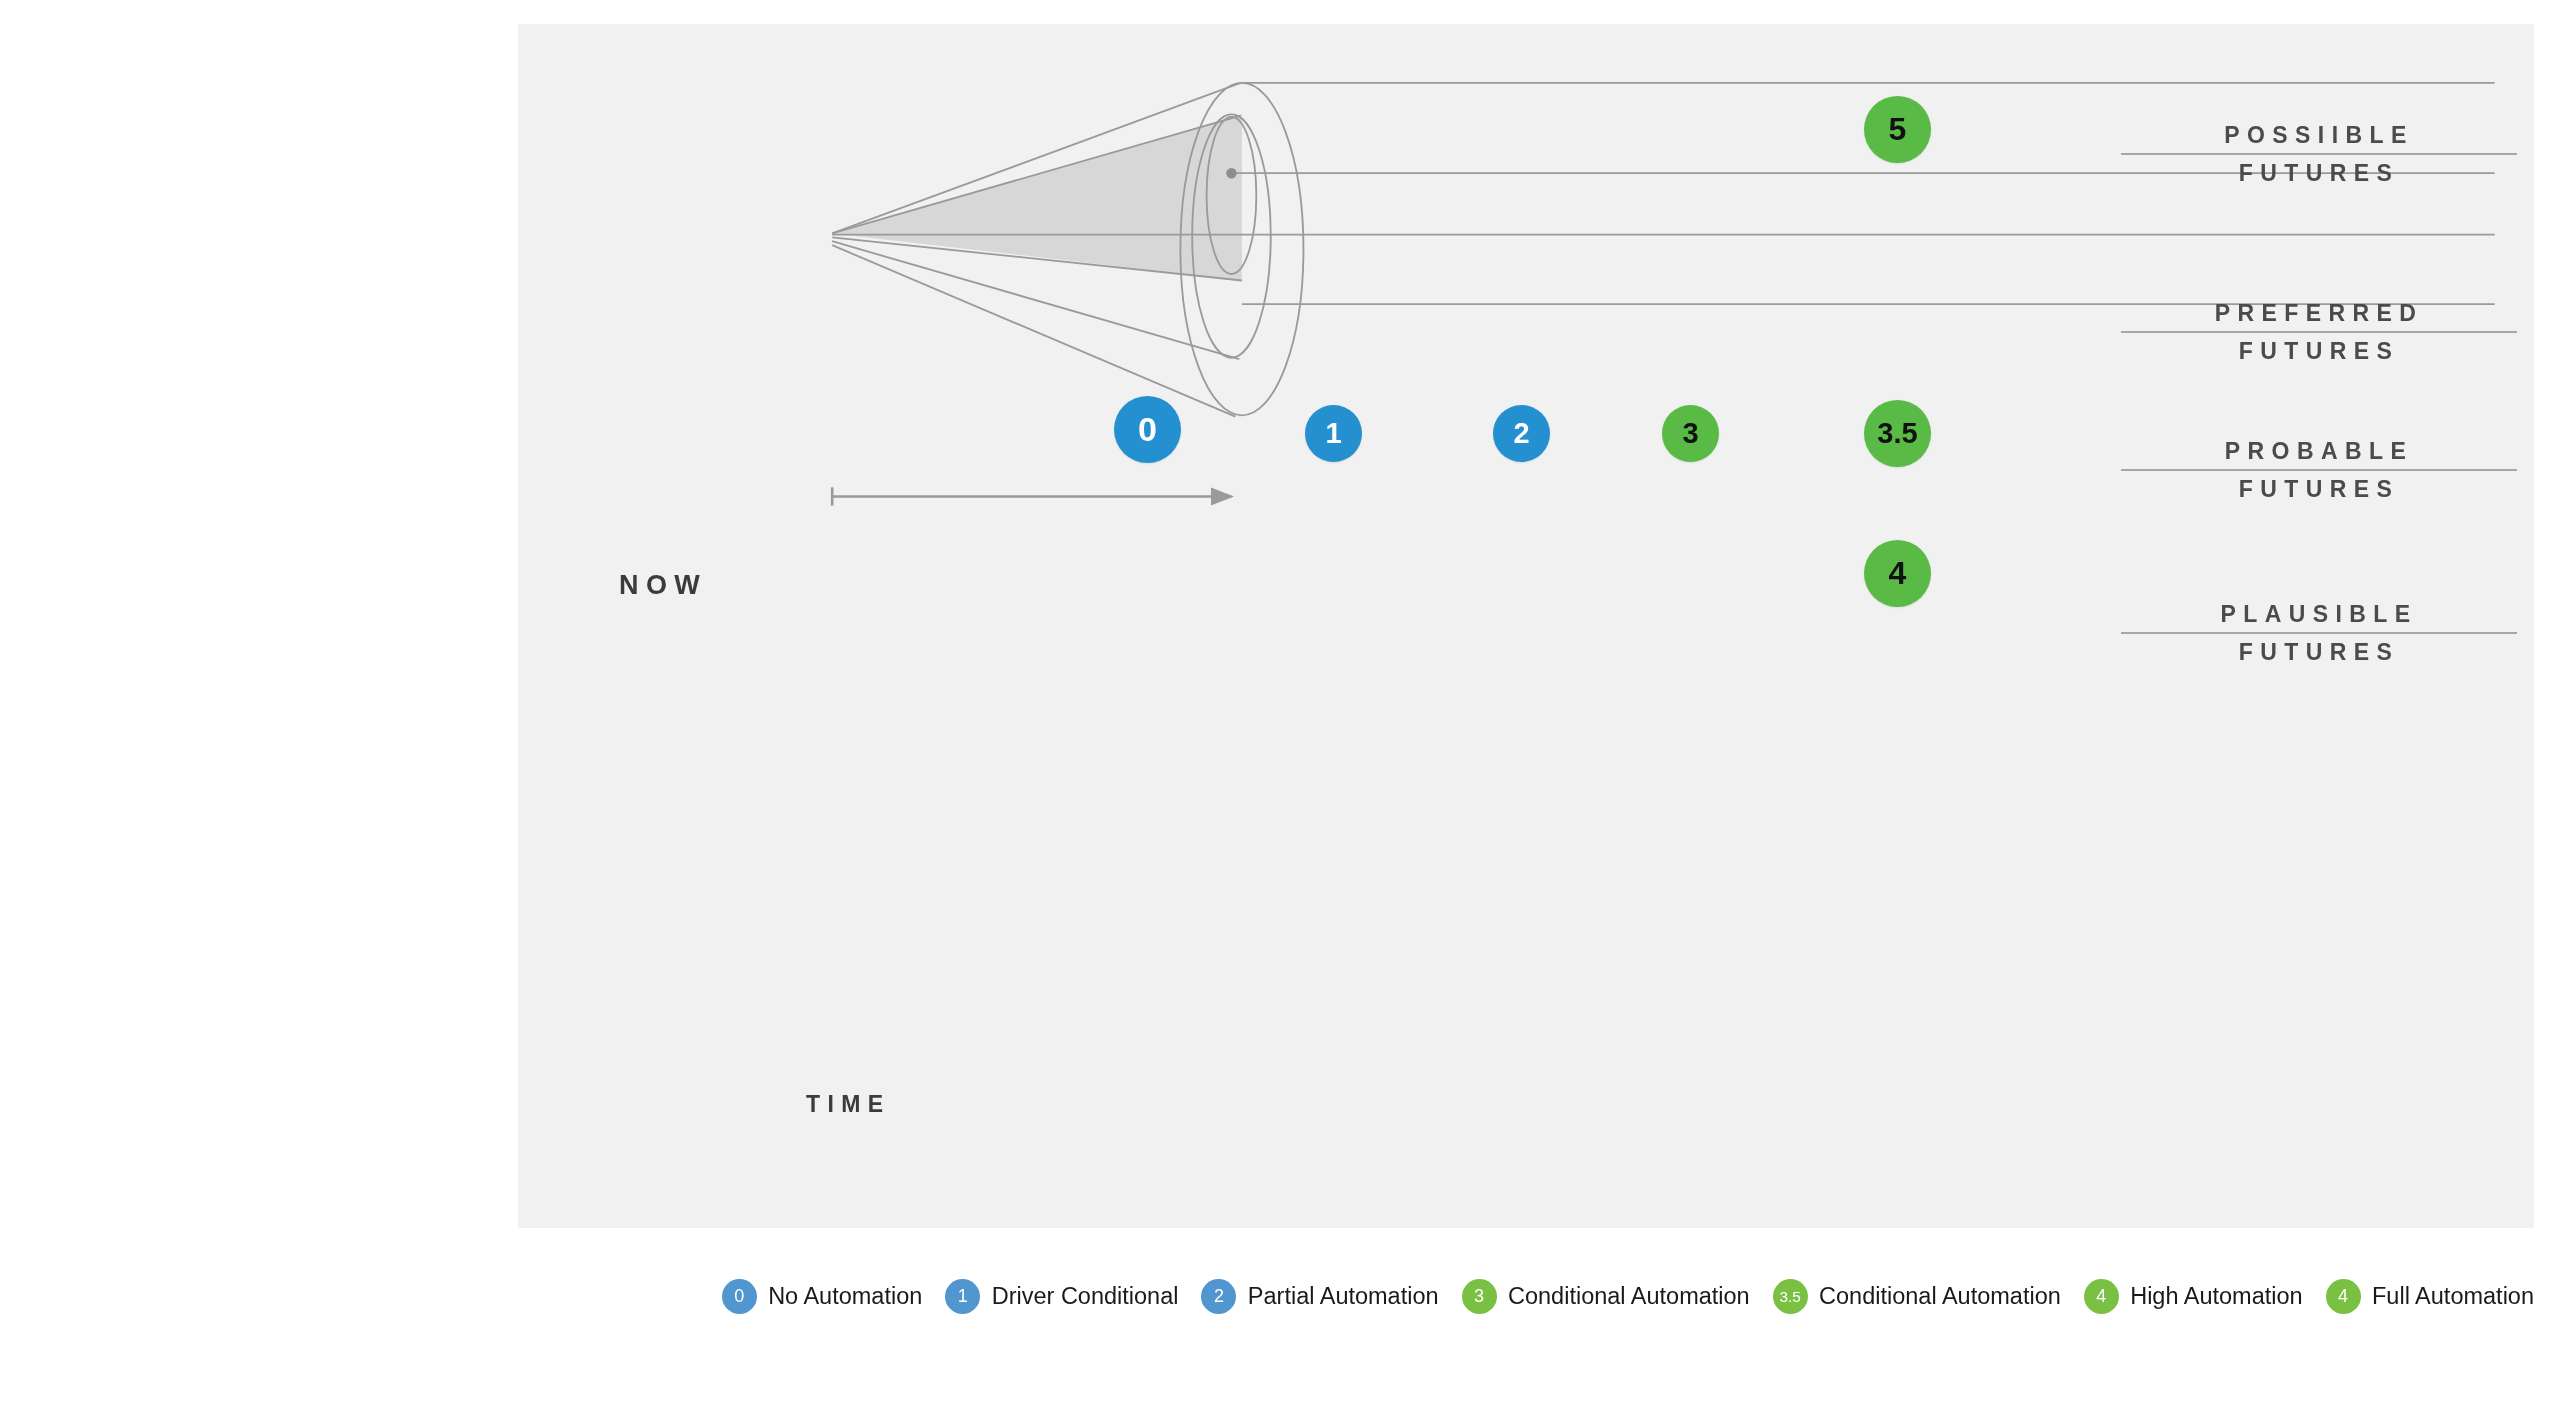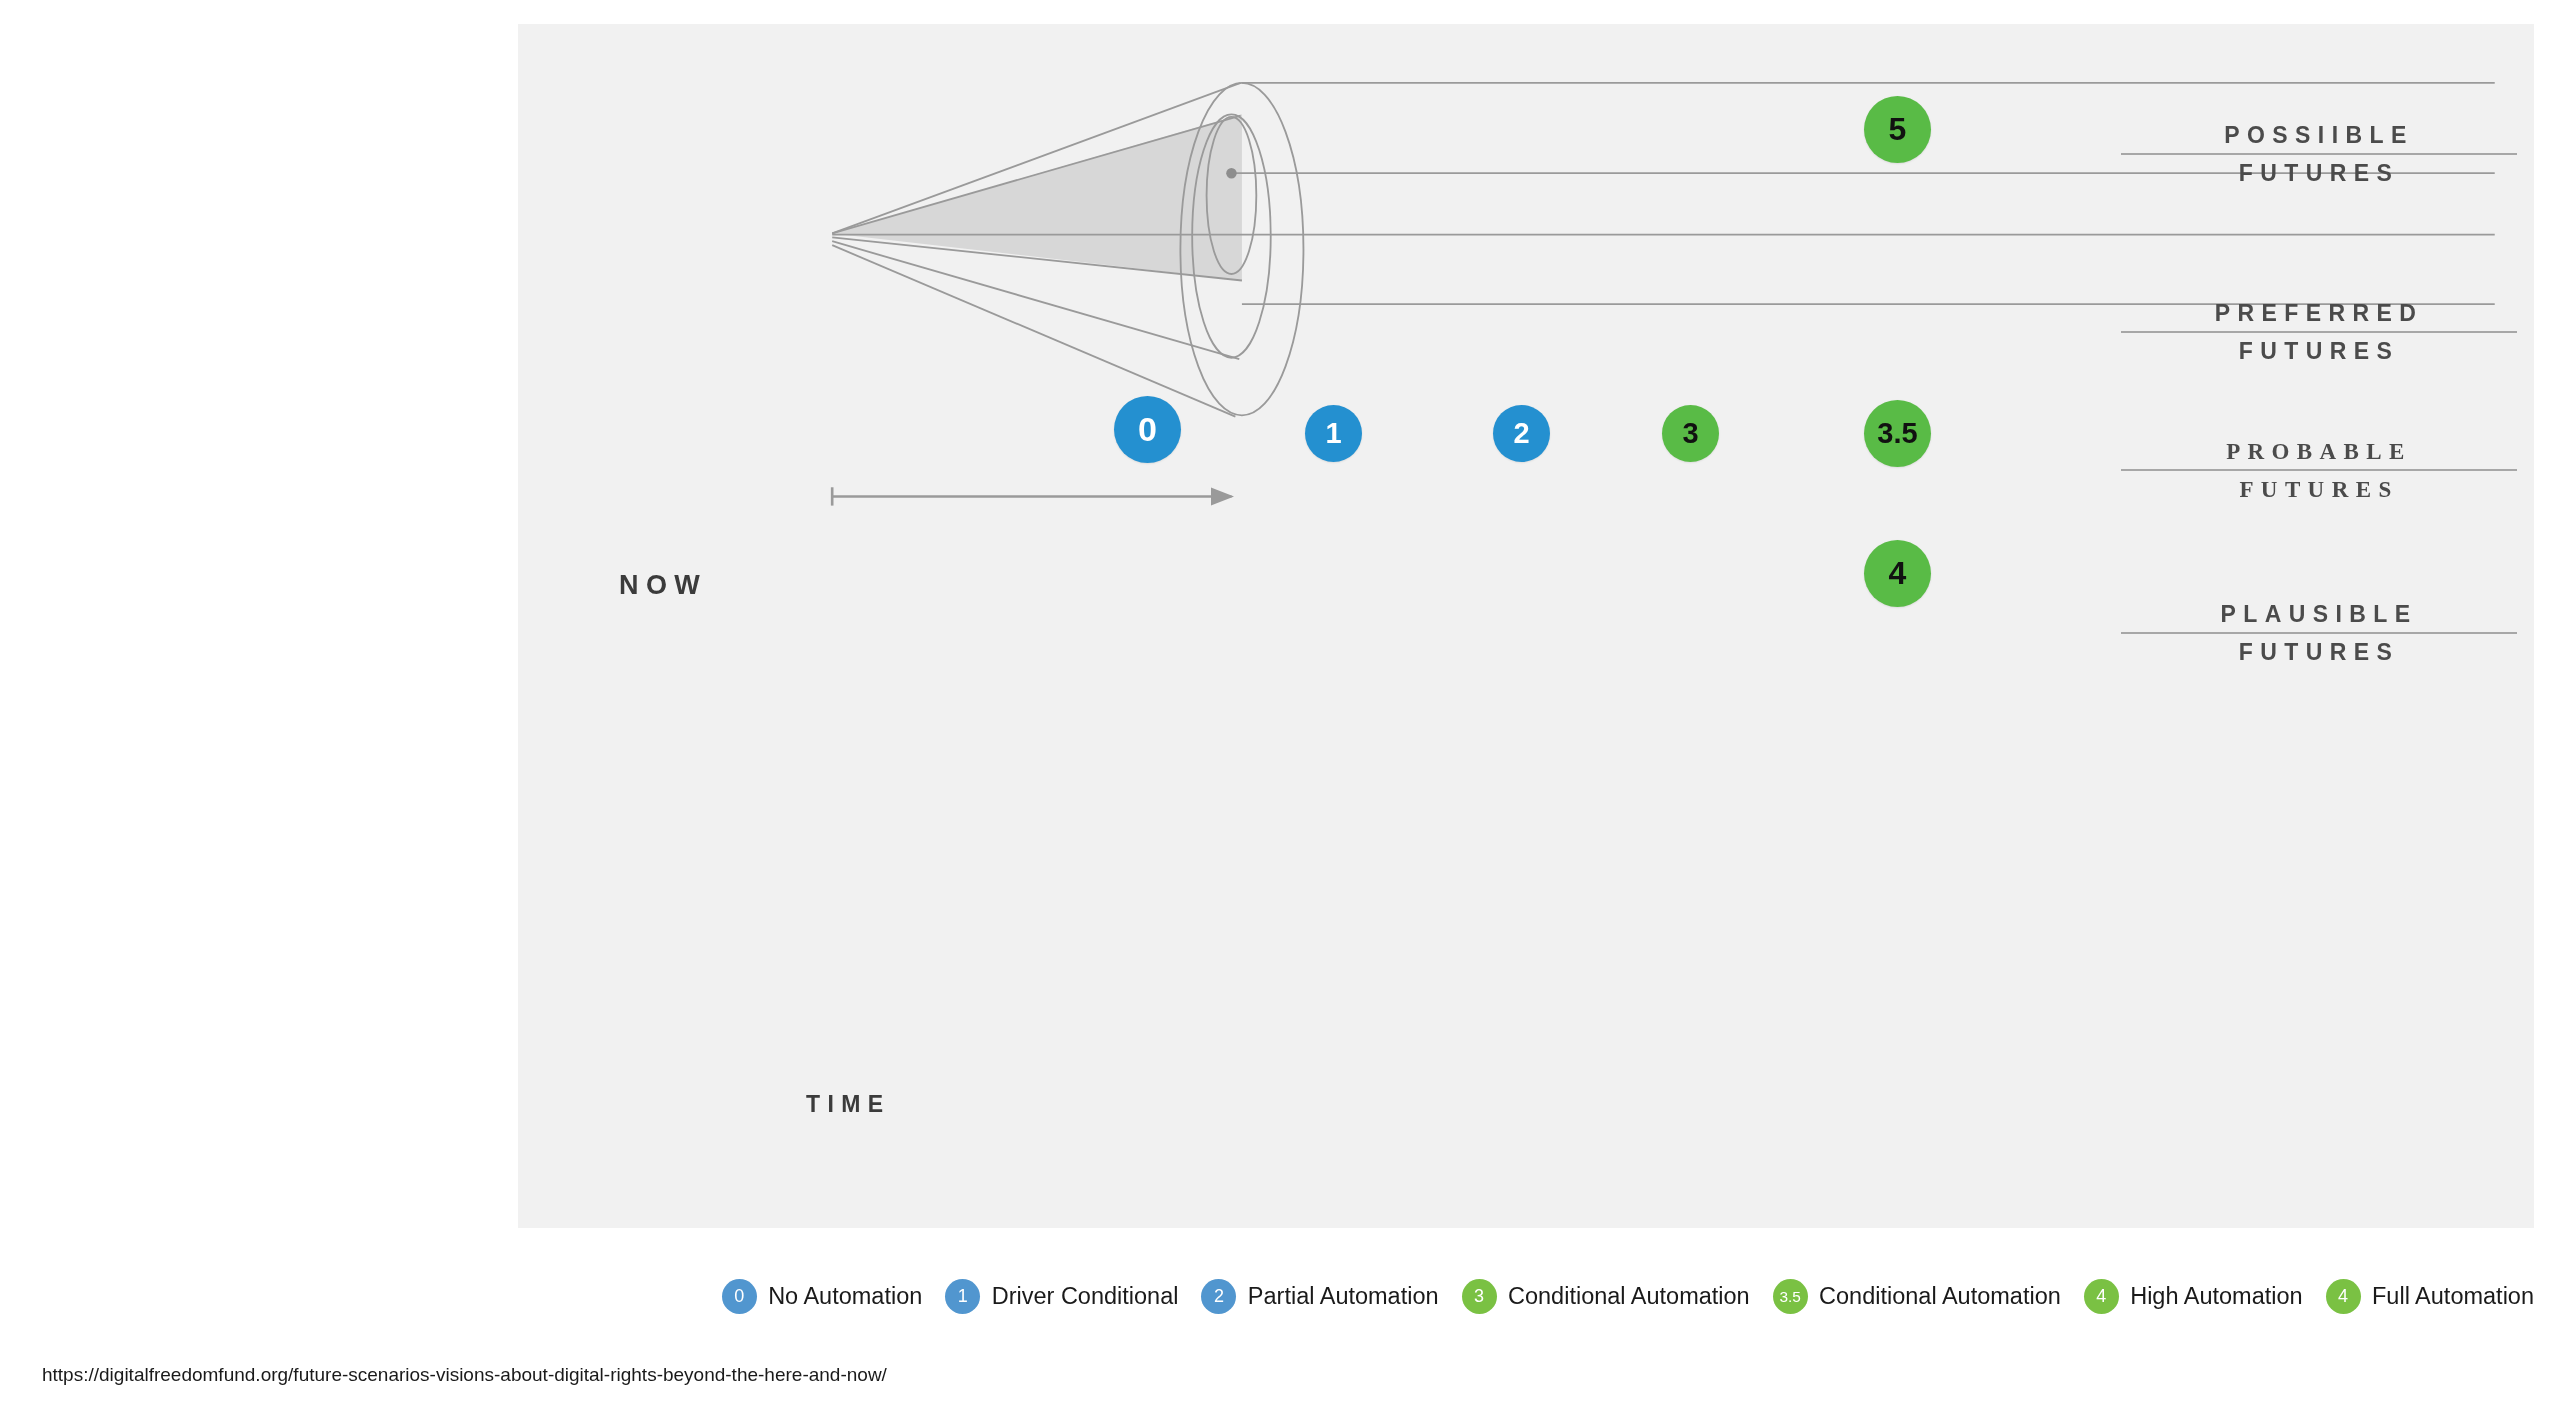--- a/index.html
+++ b/index.html
@@ -186,21 +186,21 @@
       <div class="futures-rule"></div>
       <div class="line2">FUTURES</div>
     </div>
 
     <div class="futures-block" style="left:1603px;top:250px;">
       <div class="line1">PREFERRED</div>
       <div class="futures-rule"></div>
       <div class="line2">FUTURES</div>
     </div>
 
-    <div class="futures-block" style="left:1603px;top:388px;font-family:Liberation Serif, serif;">
+    <div class="futures-block" style="left:1603px;top:388px;">
       <div class="line1">PROBABLE</div>
       <div class="futures-rule"></div>
       <div class="line2">FUTURES</div>
     </div>
 
     <div class="futures-block" style="left:1603px;top:551px;">
       <div class="line1">PLAUSIBLE</div>
       <div class="futures-rule"></div>
       <div class="line2">FUTURES</div>
     </div>
@@ -239,16 +239,15 @@
       <span class="legend-text">High Automation</span>
     </div>
 
     <div class="legend-item">
       <span class="legend-badge green">4</span>
       <span class="legend-text">Full Automation</span>
     </div>
 
   </div>
 
-  <div class="url">https://digitalfreedomfund.org/future-scenarios-visions-about-digital-rights-beyond-the-here-and-now/</div>
 
 </div>
 
 
 </body></html>

